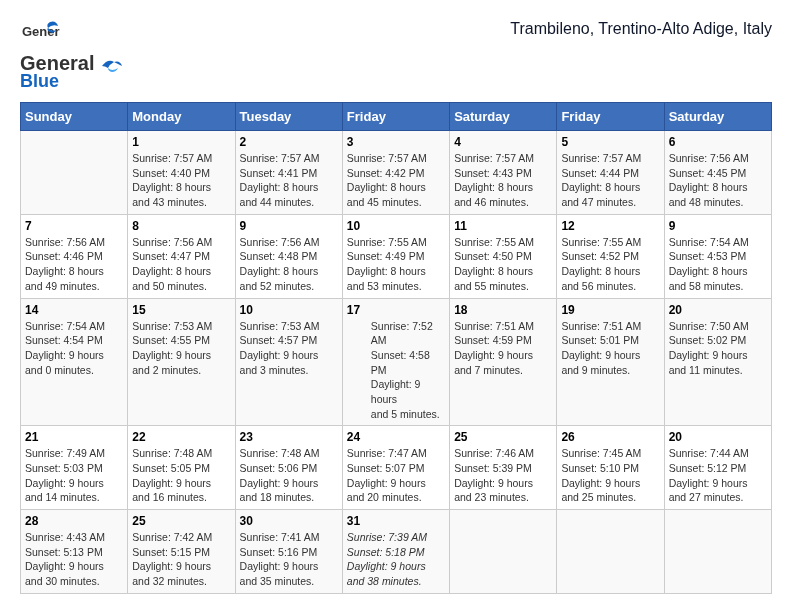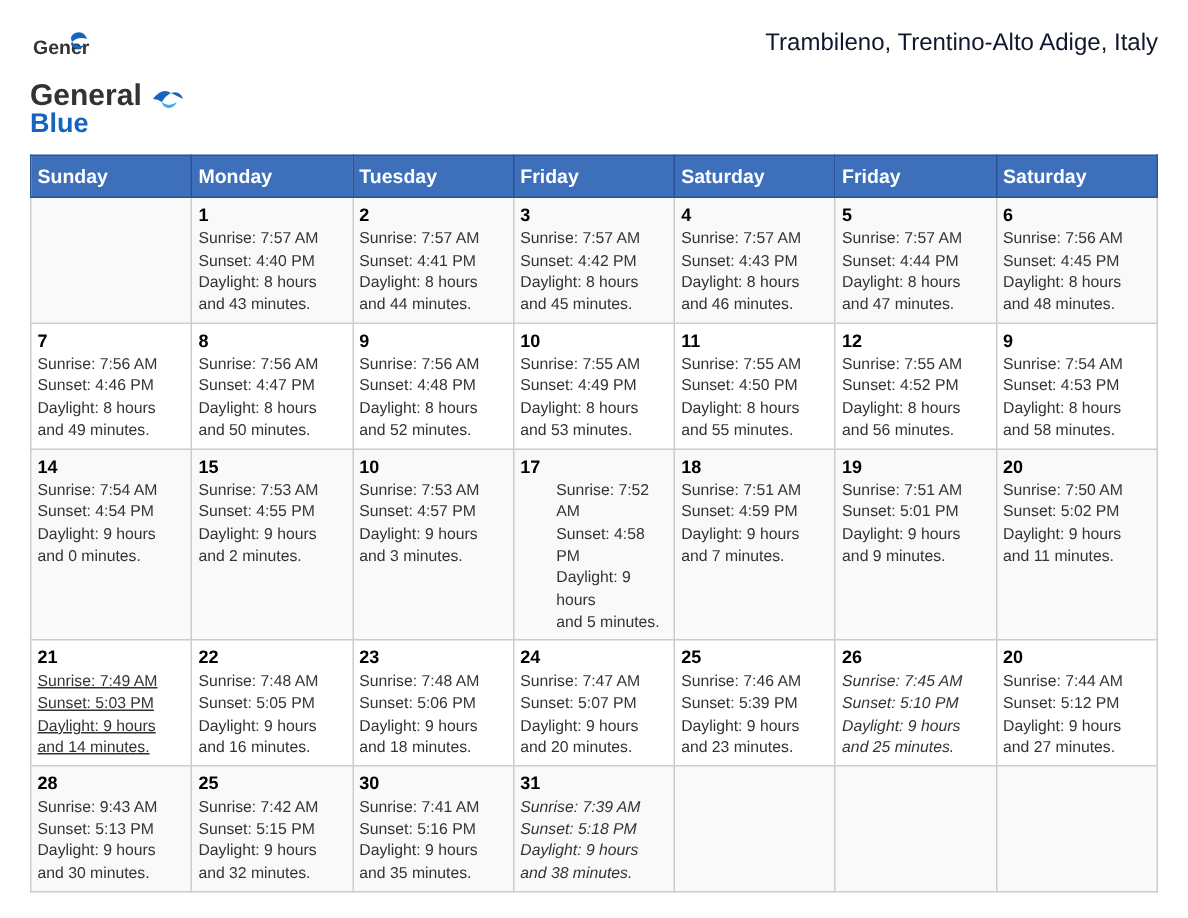--- a/index.html
+++ b/index.html
@@ -268,21 +268,21 @@
           <span class="day-num">20</span>
           <div class="day-info" style="white-space: pre-line;">Sunrise: 7:50 AM
 Sunset: 5:02 PM
 Daylight: 9 hours
 and 11 minutes.</div>
         </td>
       </tr>
       <tr>
         <td>
           <span class="day-num">21</span>
-          <div class="day-info" style="white-space: pre-line; text-decoration: underline;">Sunrise: 7:49 AM
+          <div class="day-info" style="white-space: pre-line;">Sunrise: 7:49 AM
 Sunset: 5:03 PM
 Daylight: 9 hours
 and 14 minutes.</div>
         </td>
         <td>
           <span class="day-num">22</span>
           <div class="day-info" style="white-space: pre-line;">Sunrise: 7:48 AM
 Sunset: 5:05 PM
 Daylight: 9 hours
 and 16 minutes.</div>
@@ -303,37 +303,37 @@
         </td>
         <td>
           <span class="day-num">25</span>
           <div class="day-info" style="white-space: pre-line;">Sunrise: 7:46 AM
 Sunset: 5:39 PM
 Daylight: 9 hours
 and 23 minutes.</div>
         </td>
         <td>
           <span class="day-num">26</span>
-          <div class="day-info" style="white-space: pre-line; font-style: italic;">Sunrise: 7:45 AM
+          <div class="day-info" style="white-space: pre-line;">Sunrise: 7:45 AM
 Sunset: 5:10 PM
 Daylight: 9 hours
 and 25 minutes.</div>
         </td>
         <td>
           <span class="day-num">20</span>
           <div class="day-info" style="white-space: pre-line;">Sunrise: 7:44 AM
 Sunset: 5:12 PM
 Daylight: 9 hours
 and 27 minutes.</div>
         </td>
       </tr>
       <tr>
         <td>
           <span class="day-num">28</span>
-          <div class="day-info" style="white-space: pre-line;">Sunrise: 9:43 AM
+          <div class="day-info" style="white-space: pre-line;">Sunrise: 4:43 AM
 Sunset: 5:13 PM
 Daylight: 9 hours
 and 30 minutes.</div>
         </td>
         <td>
           <span class="day-num">25</span>
           <div class="day-info" style="white-space: pre-line;">Sunrise: 7:42 AM
 Sunset: 5:15 PM
 Daylight: 9 hours
 and 32 minutes.</div>

